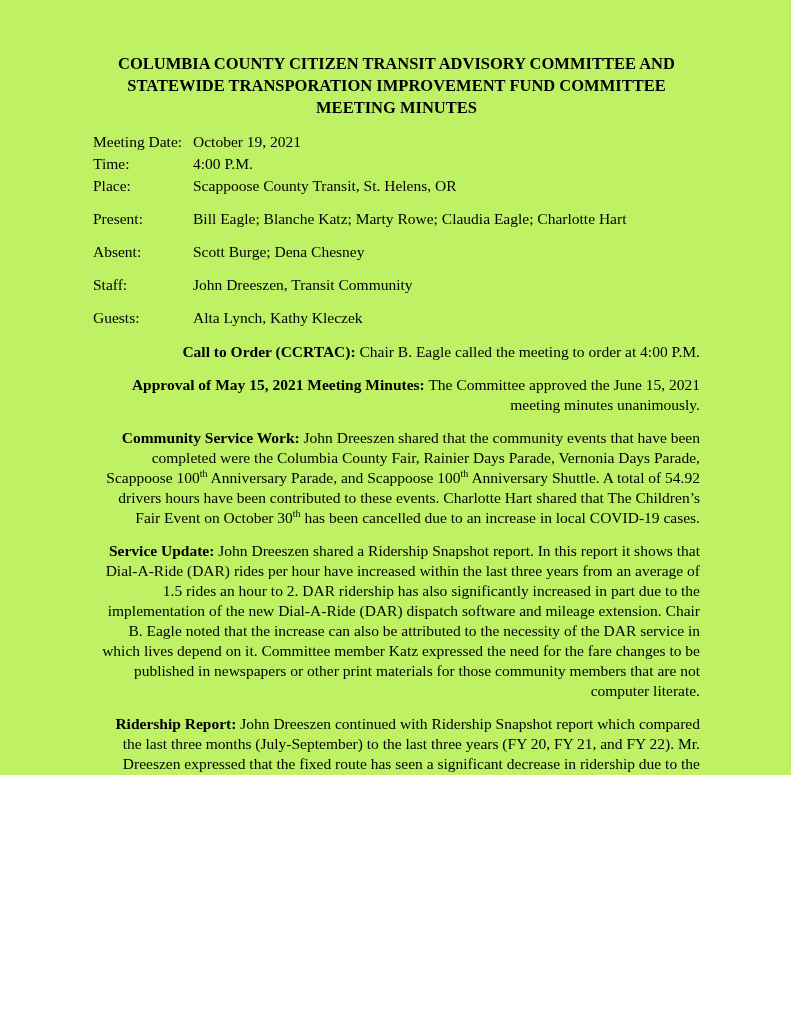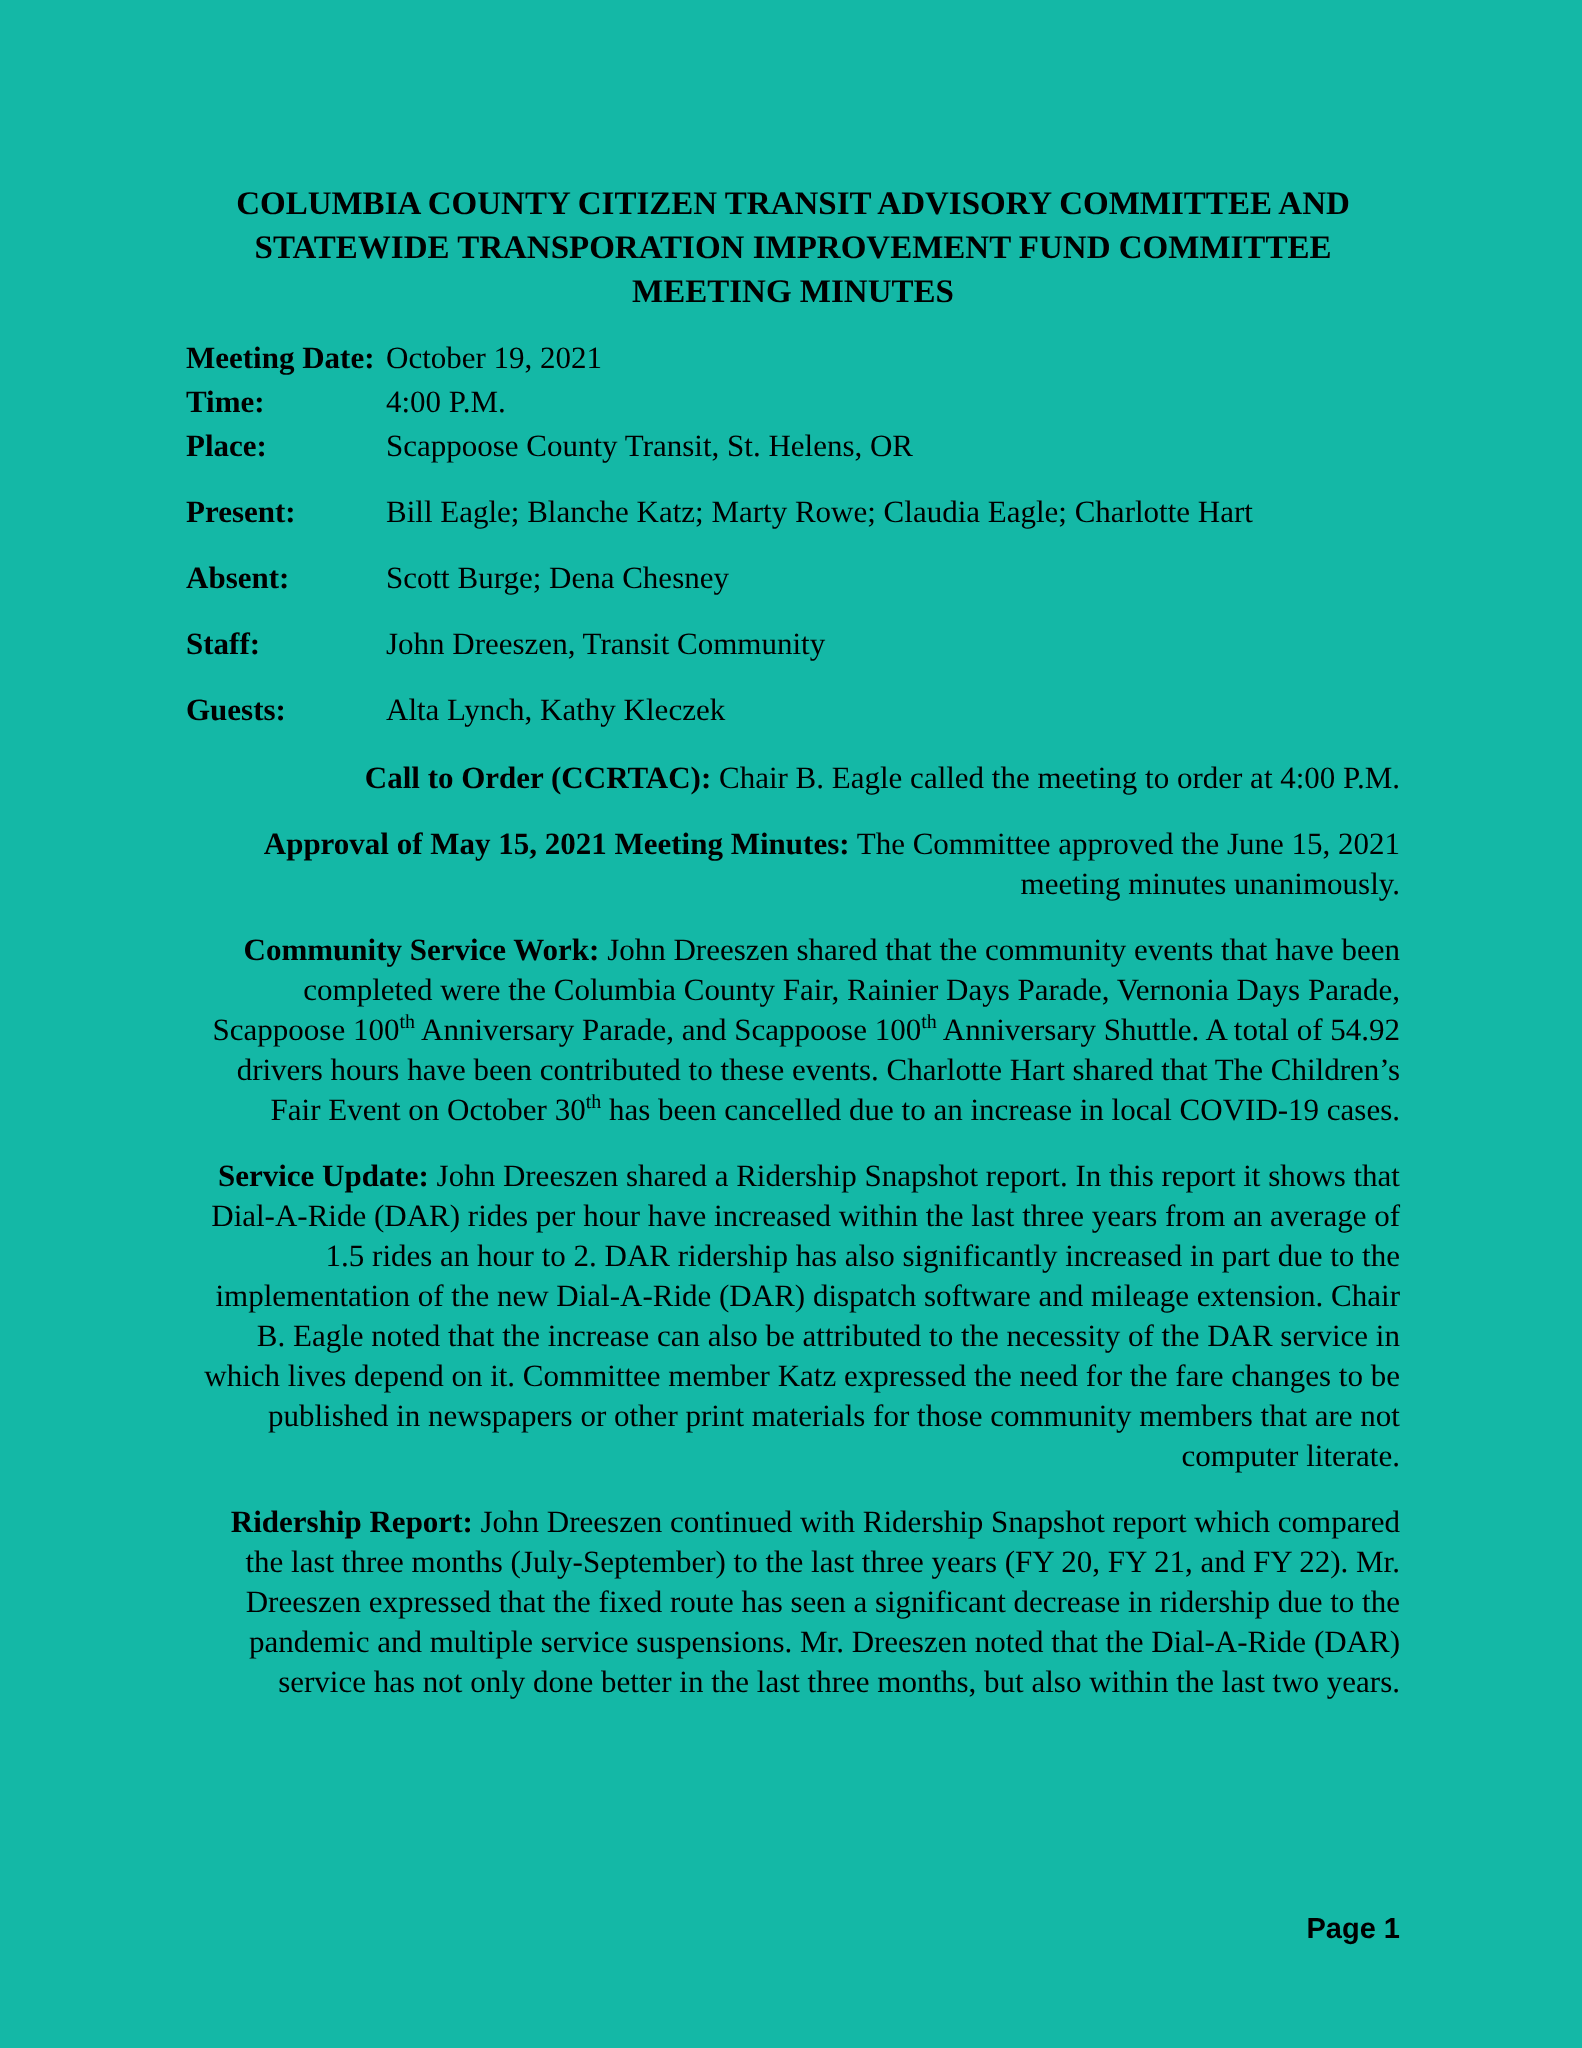--- a/index.html
+++ b/index.html
@@ -3,48 +3,48 @@
 <meta charset="utf-8">
 <style>
   html, body {
     margin: 0;
     padding: 0;
     background: #ffffff;
   }
   .page {
     position: relative;
     width: 791px;
-    height: 1024px;
-    background: #14b8a6;
+    height: 775px;
+    background: #bef264;
     color: #000000;
     font-family: "Liberation Serif", "DejaVu Serif", serif;
     overflow: hidden;
     box-sizing: border-box;
-    padding: 91px 91px 0 93px;
+    padding: 53px 91px 0 93px;
   }
   .title-block {
     text-align: center;
     font-weight: bold;
     font-size: 16.5px;
     line-height: 22px;
     margin-bottom: 12px;
   }
   .meta-block {
     font-size: 15.5px;
     line-height: 22px;
   }
   .meta-row {
     display: flex;
   }
   .meta-row.gap {
     margin-top: 11px;
     justify-content: center;
   }
   .meta-label {
-    font-weight: bold;
+    font-weight: normal;
     width: 100px;
     flex: 0 0 100px;
   }
   .meta-value {
     flex: 1 1 auto;
   }
   .sections {
     margin-top: 10px;
   }
   .para {

